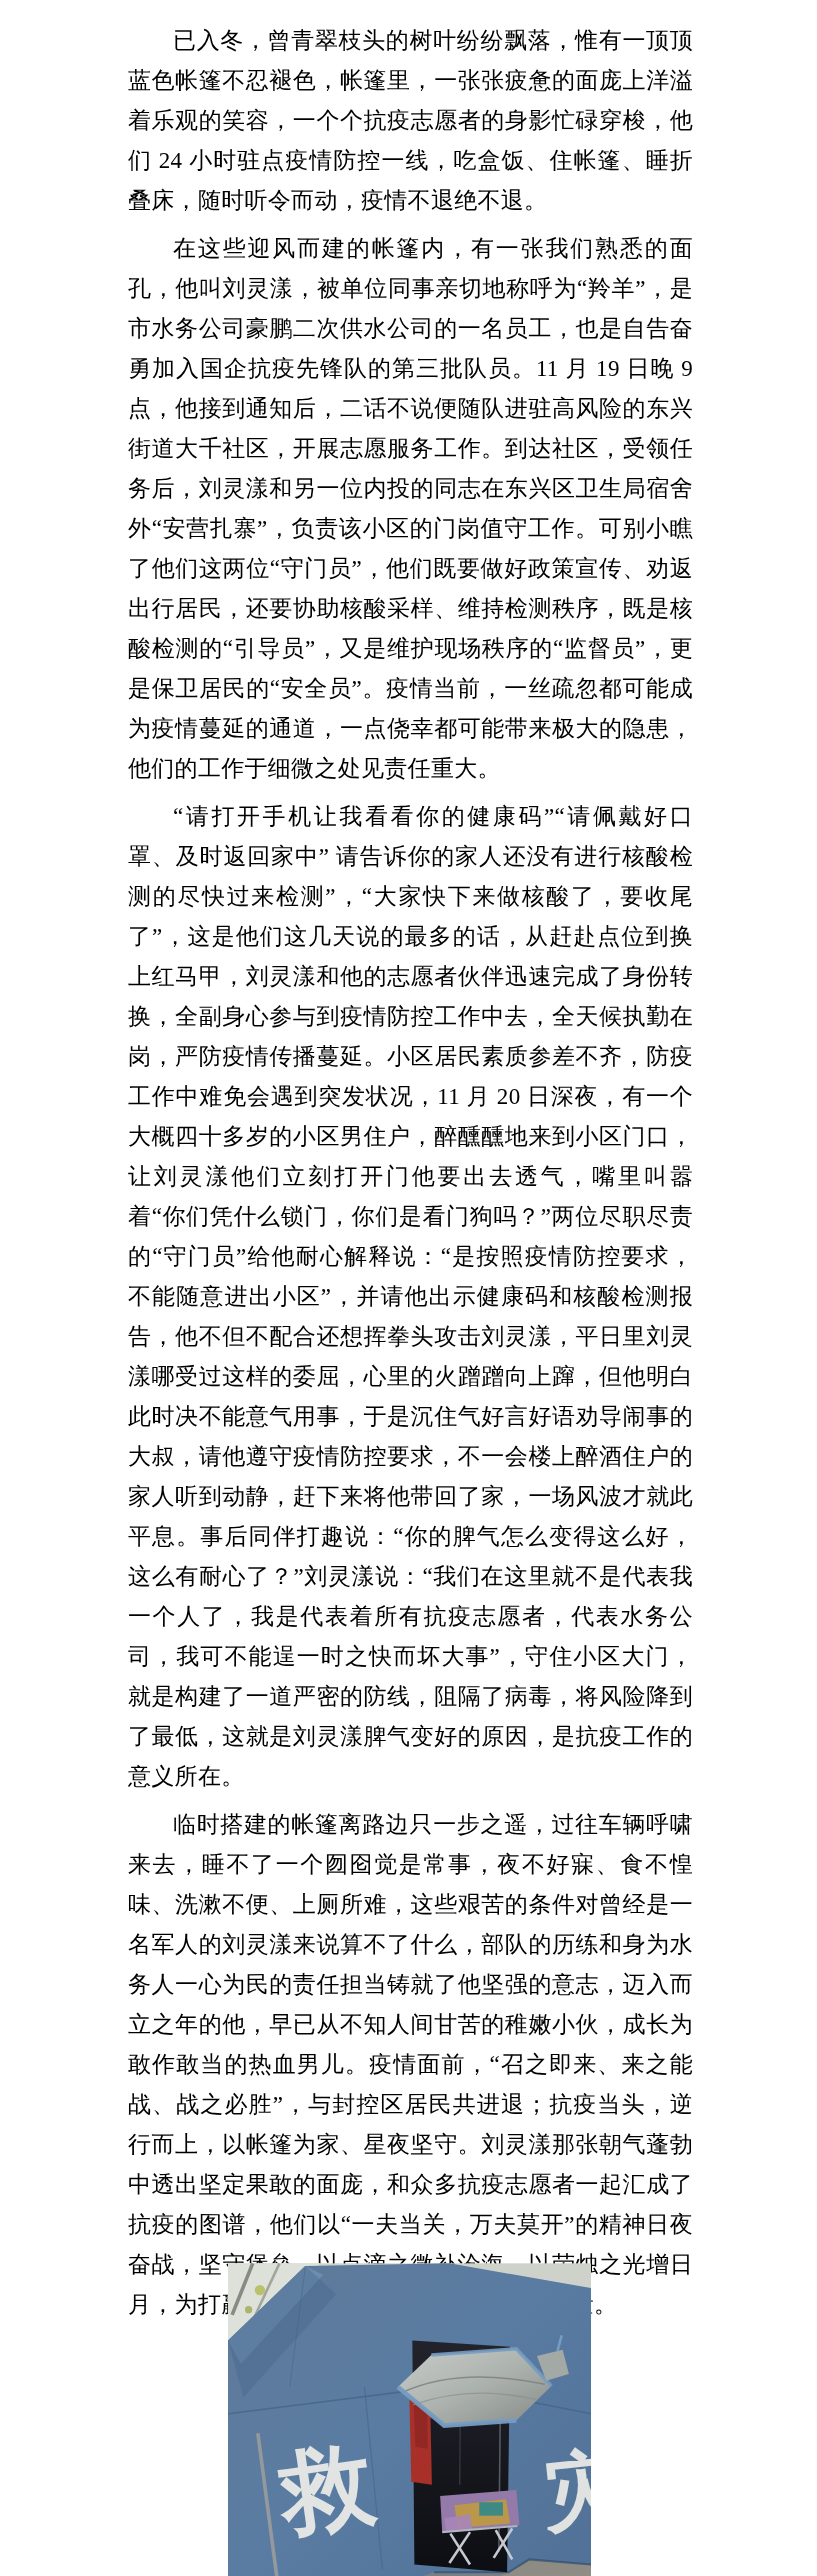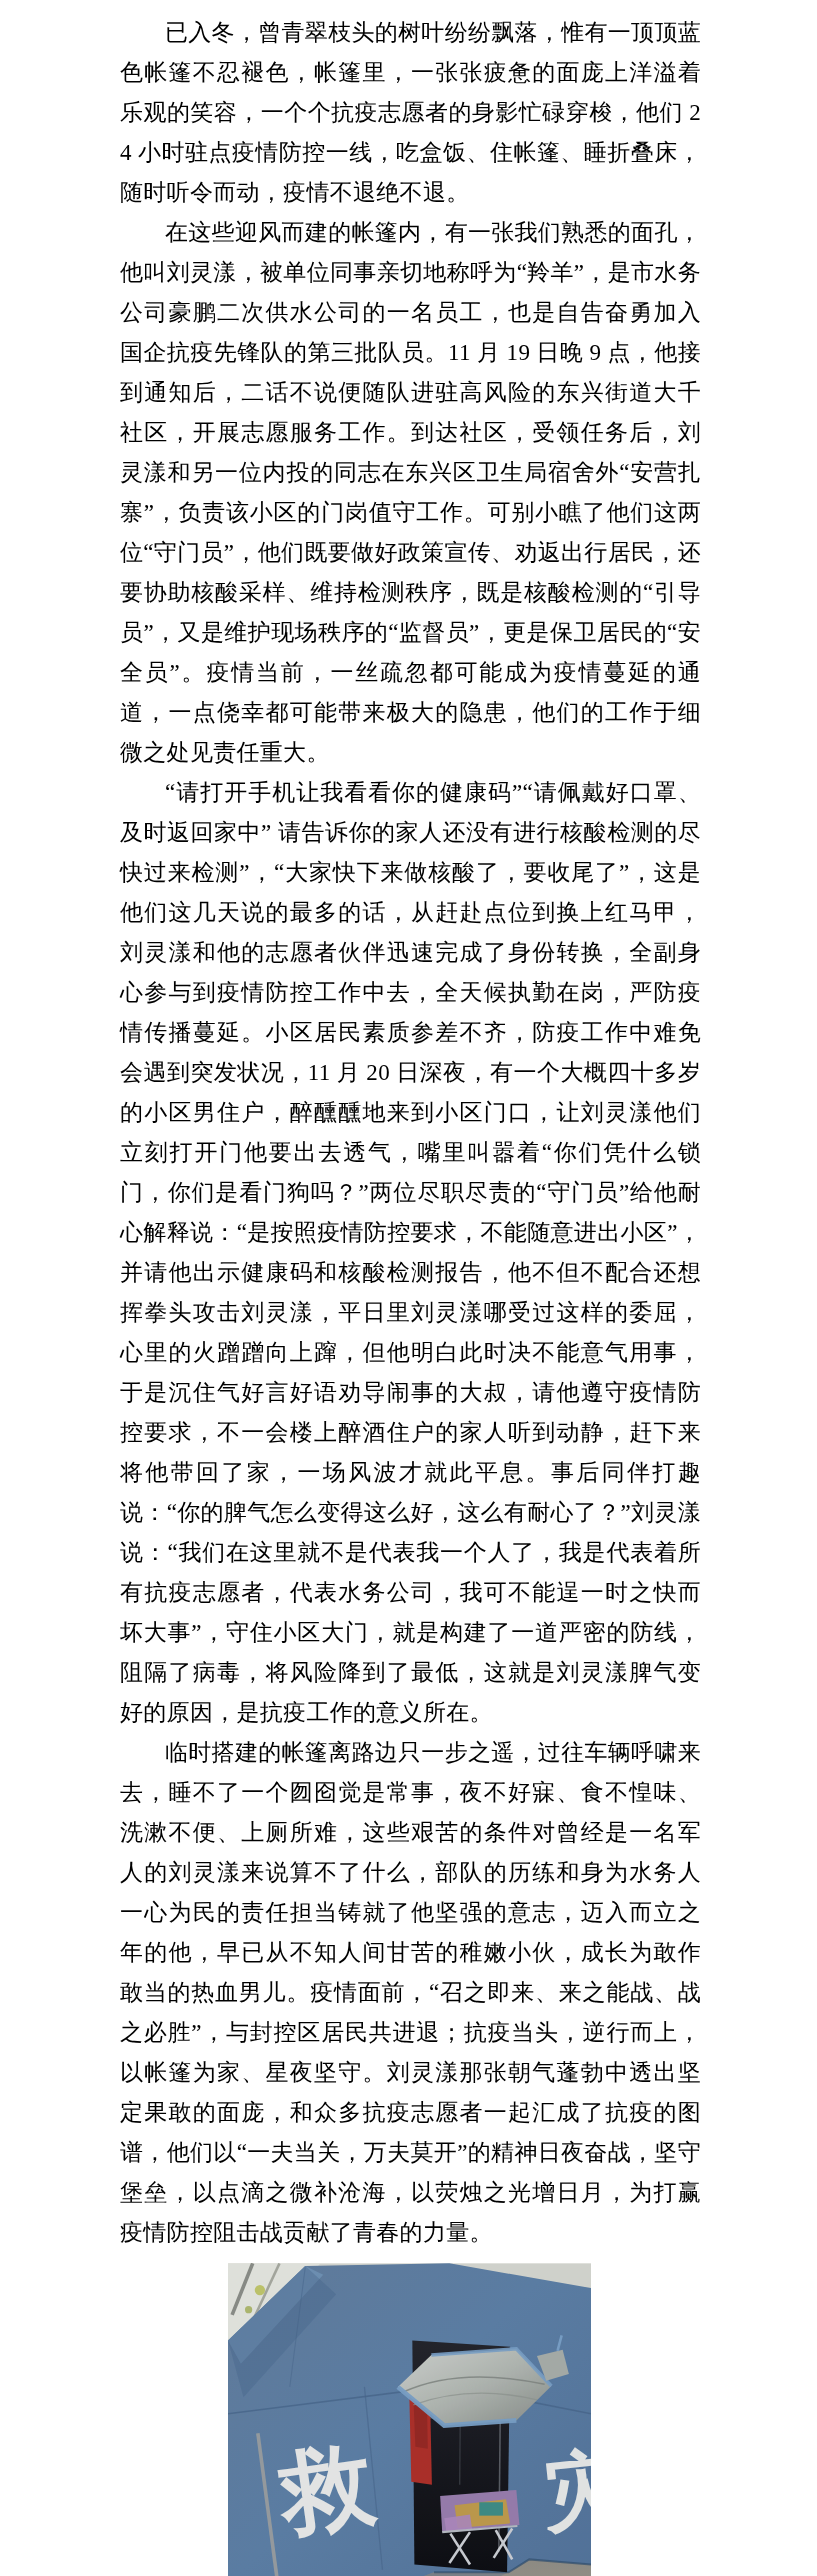--- a/index.html
+++ b/index.html
@@ -12,21 +12,21 @@
     font-family:"Liberation Serif","DejaVu Serif",serif;
     color:#000;
   }
   .text-block{
     position:absolute;
     left:120px;
     top:13.4px;
     width:581px;
   }
   .text-block p{
-    margin:0;
+    margin:8px;
     font-size:23px;
     line-height:40px;
     text-align:justify;
     text-justify:inter-ideograph;
     text-indent:45px;
     letter-spacing:0.3px;
     word-break:break-all;
   }
   figure.photo{
     position:absolute;

